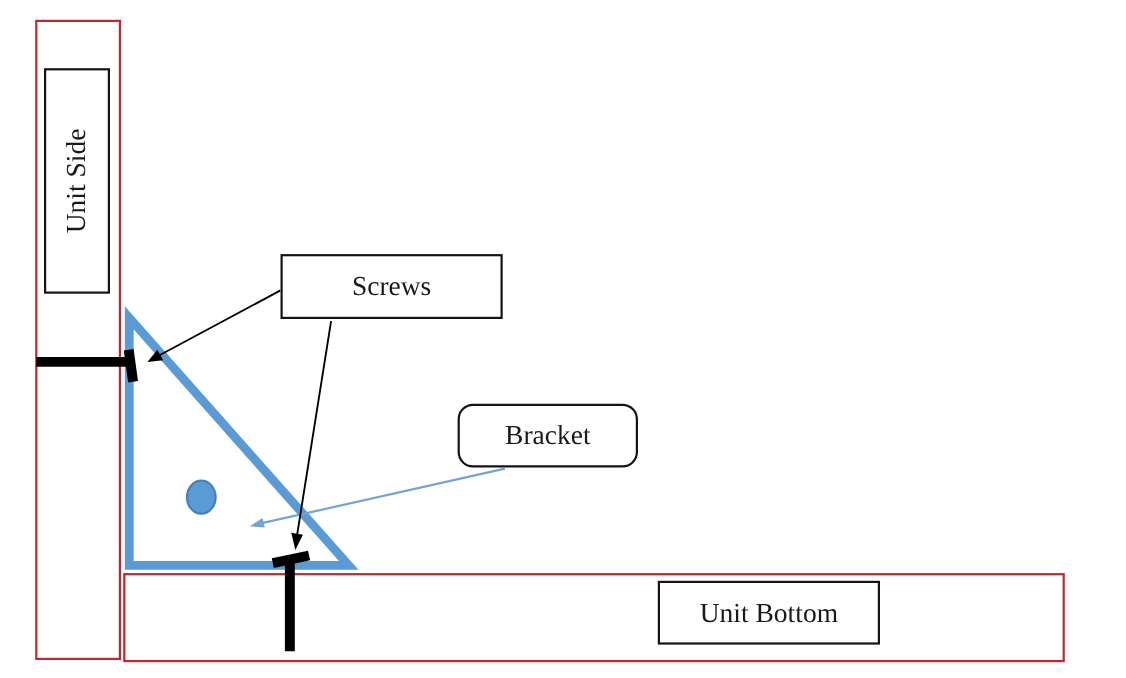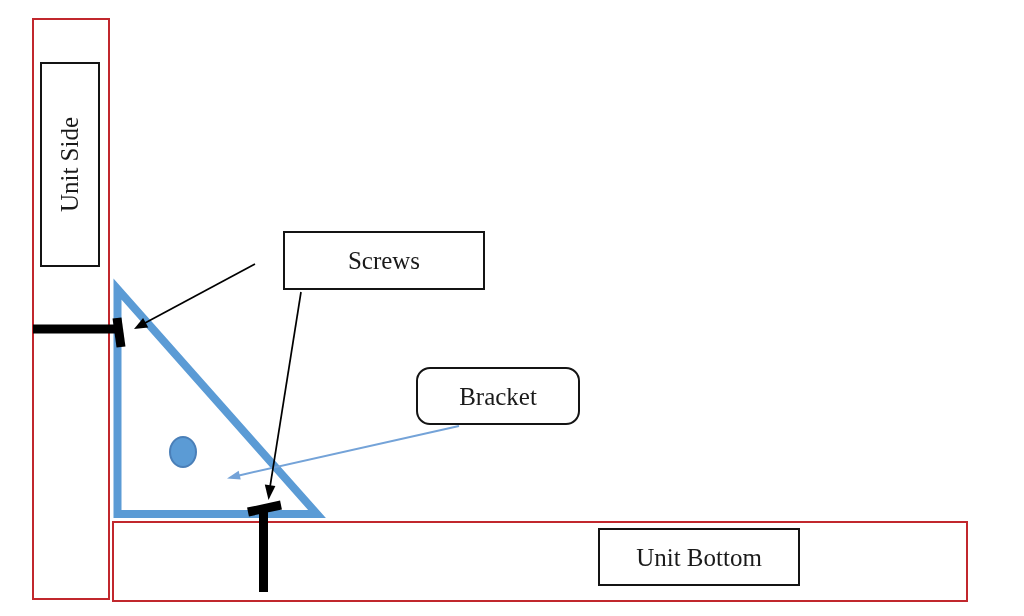--- a/index.html
+++ b/index.html
@@ -34,21 +34,21 @@
     border: 2px solid #141414;
     background: #ffffff;
     display: flex;
     align-items: center;
     justify-content: center;
     font-size: 25px;
     line-height: 1;
     white-space: nowrap;
   }
   .labelbox.side-label   { left: 40px;  top: 62px;  width: 60px;  height: 205px; }
-  .labelbox.screws-label { left: 255px; top: 231px; width: 202px; height: 59px; margin-left: 28px; }
+  .labelbox.screws-label { left: 255px; top: 231px; width: 202px; height: 59px; }
   .labelbox.bracket-label{ left: 416px; top: 367px; width: 164px; height: 58px; border-radius: 14px; }
   .labelbox.bottom-label { left: 598px; top: 528px; width: 202px; height: 58px; }
 
   .vtext {
     transform: rotate(-90deg);
     transform-origin: center center;
     white-space: nowrap;
   }
 
   svg.overlay {

